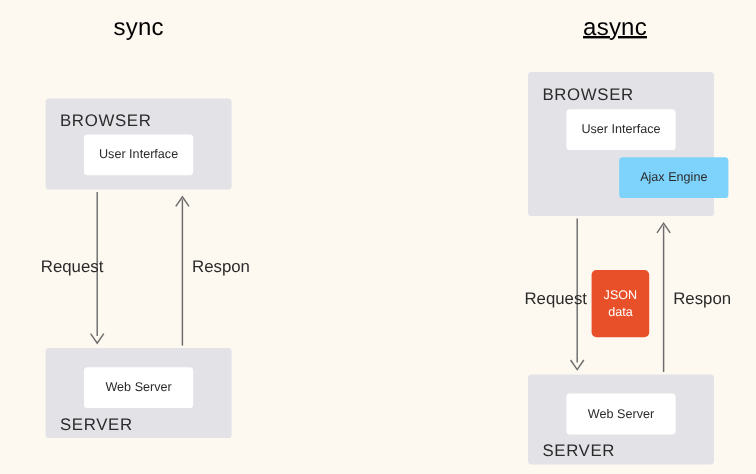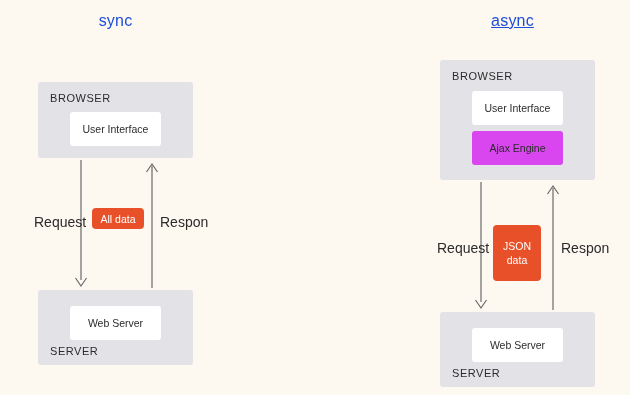--- a/index.html
+++ b/index.html
@@ -16,56 +16,56 @@
     -webkit-font-smoothing: antialiased;
   }
   .canvas {
     position: absolute;
     left: 0; top: 0;
     width: 630px;
     height: 395px;
   }
   .panel-title {
     position: absolute;
-    font-size: 16px;
-    color: #1d4ed8;
+    font-size: 20px;
+    color: #000000;
     letter-spacing: 0.2px;
     text-align: center;
     white-space: nowrap;
   }
   #title-sync  { left: 58px;  top: 12px; width: 115px; }
   #title-async { left: 455px; top: 12px; width: 115px; text-decoration: underline; }
 
   .container-box {
     position: absolute;
     background: #e3e2e7;
     border-radius: 3px;
     box-sizing: border-box;
   }
   .container-label {
     position: absolute;
-    font-size: 11px;
+    font-size: 14px;
     color: #2b2b2b;
     letter-spacing: 0.55px;
     font-weight: 400;
     white-space: nowrap;
   }
   .inner-box {
     position: absolute;
     box-sizing: border-box;
     border-radius: 3px;
     display: flex;
     align-items: center;
     justify-content: center;
     font-size: 10.5px;
     color: #2b2b2b;
     white-space: nowrap;
   }
   .inner-box.yellow { background: #ffffff; text-align: right; }
-  .inner-box.blue   { background: #d946ef; }
+  .inner-box.blue   { background: #7dd3fc; margin-left: 44px; }
 
   
   #browser-sync { left: 38px; top: 82px; width: 155px; height: 76px; }
   #browser-sync-label { left: 12px; top: 10px; }
   #ui-sync { left: 32px; top: 30px; width: 91px; height: 34px; }
 
   #server-sync { left: 38px; top: 290px; width: 155px; height: 75px; }
   #server-sync-label { left: 12px; top: 55px; }
   #webserver-sync { left: 32px; top: 16px; width: 91px; height: 34px; }
 
@@ -135,23 +135,20 @@
   </svg>
 
   <svg class="arrow-svg" id="arrow-sync-response" width="24" height="128" viewBox="0 0 24 128">
     <line x1="11" y1="128" x2="11" y2="6" stroke="#6b6b6b" stroke-width="1.2"></line>
     <path d="M5.5 12 L11 4 L16.5 12" fill="none" stroke="#6b6b6b" stroke-width="1.2"></path>
   </svg>
 
   <div class="flow-label" id="label-sync-request">Request</div>
   <div class="flow-label" id="label-sync-response">Respon</div>
 
-  <div class="payload-box" id="payload-sync">
-    <span>All data</span>
-  </div>
 
   <div class="container-box" id="server-sync">
     <div class="inner-box yellow" id="webserver-sync">Web Server</div>
     <div class="container-label" id="server-sync-label">SERVER</div>
   </div>
 
   <div class="panel-title" id="title-async">async</div>
 
   <div class="container-box" id="browser-async">
     <div class="container-label" id="browser-async-label">BROWSER</div>

